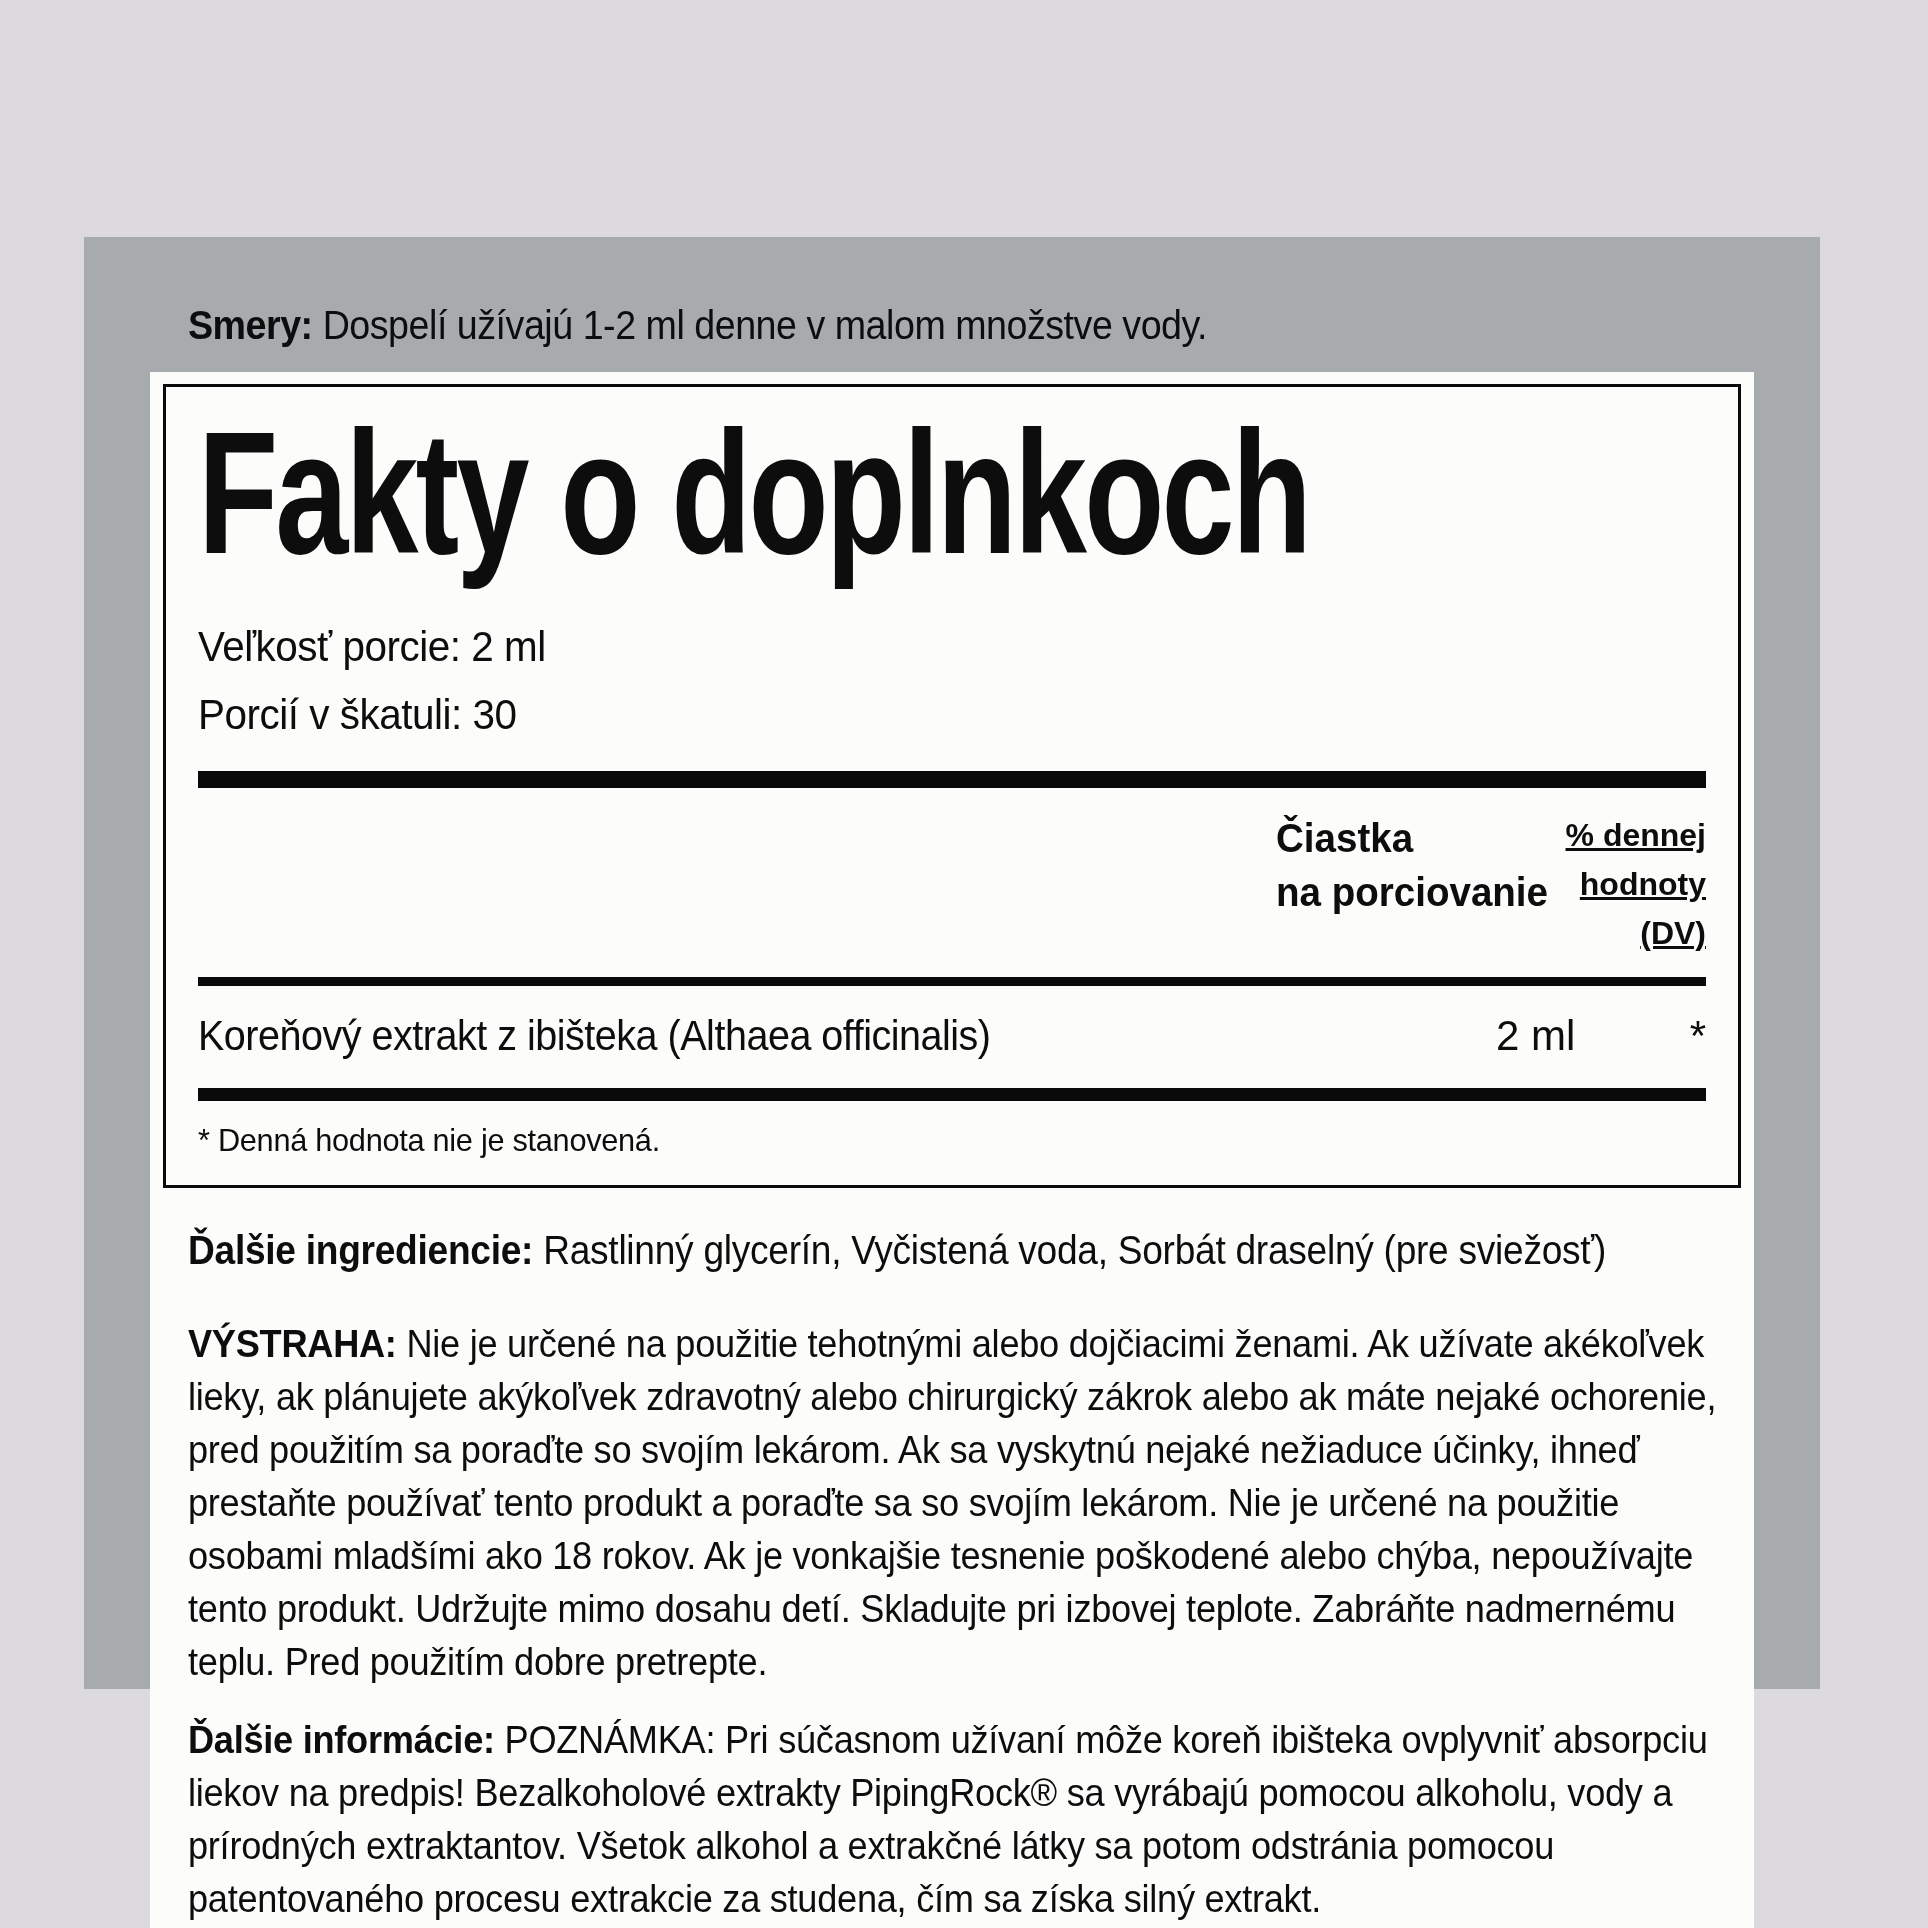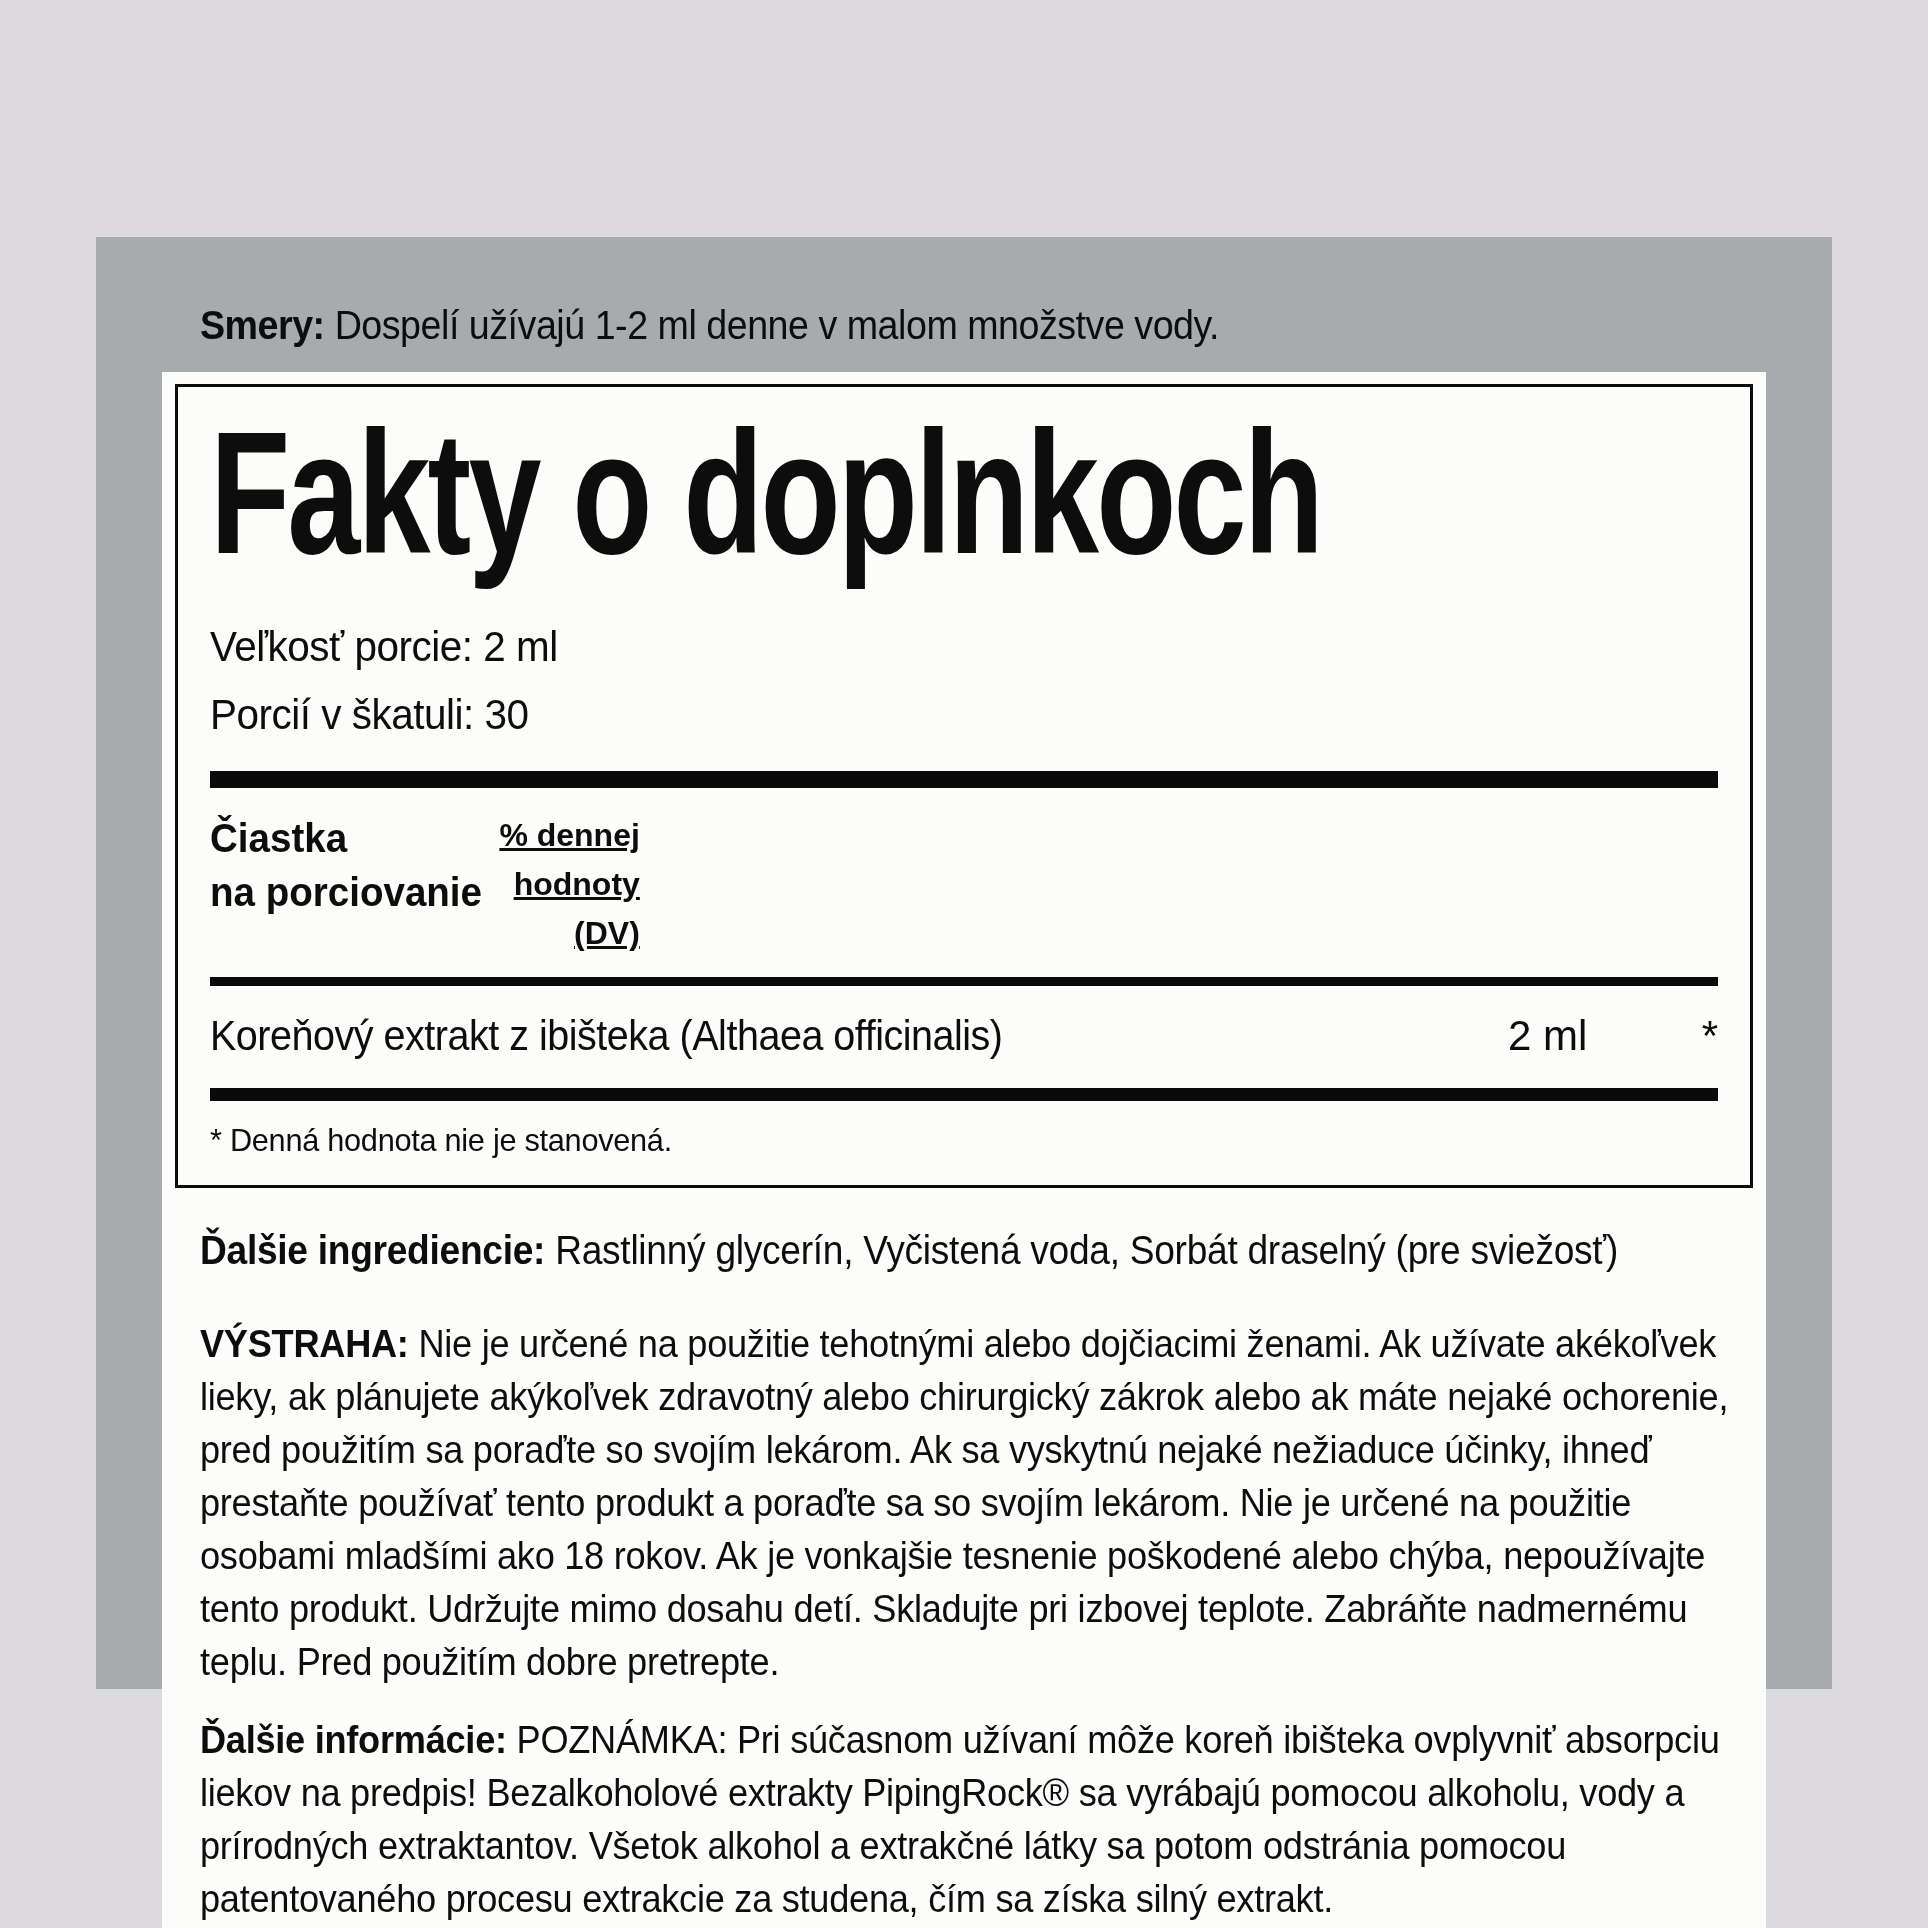--- a/index.html
+++ b/index.html
@@ -10,21 +10,21 @@
     color: #0d0d0d;
   }
   .page {
     position: relative;
     width: 1928px; height: 1928px;
     background: #dcdade;
     overflow: hidden;
   }
   .panel {
     position: absolute;
-    left: 96px; top: 237px;
+    left: 84px; top: 237px;
     width: 1736px; height: 1452px;
     background: #a8abae;
   }
   .directions {
     position: absolute;
     left: 104px; top: 66px;
     font-size: 40px;
     letter-spacing: -0.5px;
     white-space: nowrap;
     transform: scaleX(0.94);
@@ -64,21 +64,21 @@
   }
   .serv-line.first { margin-top: 38px; }
   .serv-line.second { margin-top: 19px; }
   .bar { background: #0a0a0a; }
   .bar-thick { height: 17px; margin-top: 32px; }
   .bar-a { height: 9.4px; margin-top: 19px; }
   .bar-b { height: 13px; }
   .header-row {
     margin-top: 22.6px;
     display: flex;
-    justify-content: flex-start;
+    justify-content: flex-end;
     align-items: flex-start;
   }
   .amount-header {
     font-weight: bold;
     font-size: 41px;
     line-height: 54px;
     transform: scaleX(0.94);
     transform-origin: 0 0;
     white-space: nowrap;
   }

